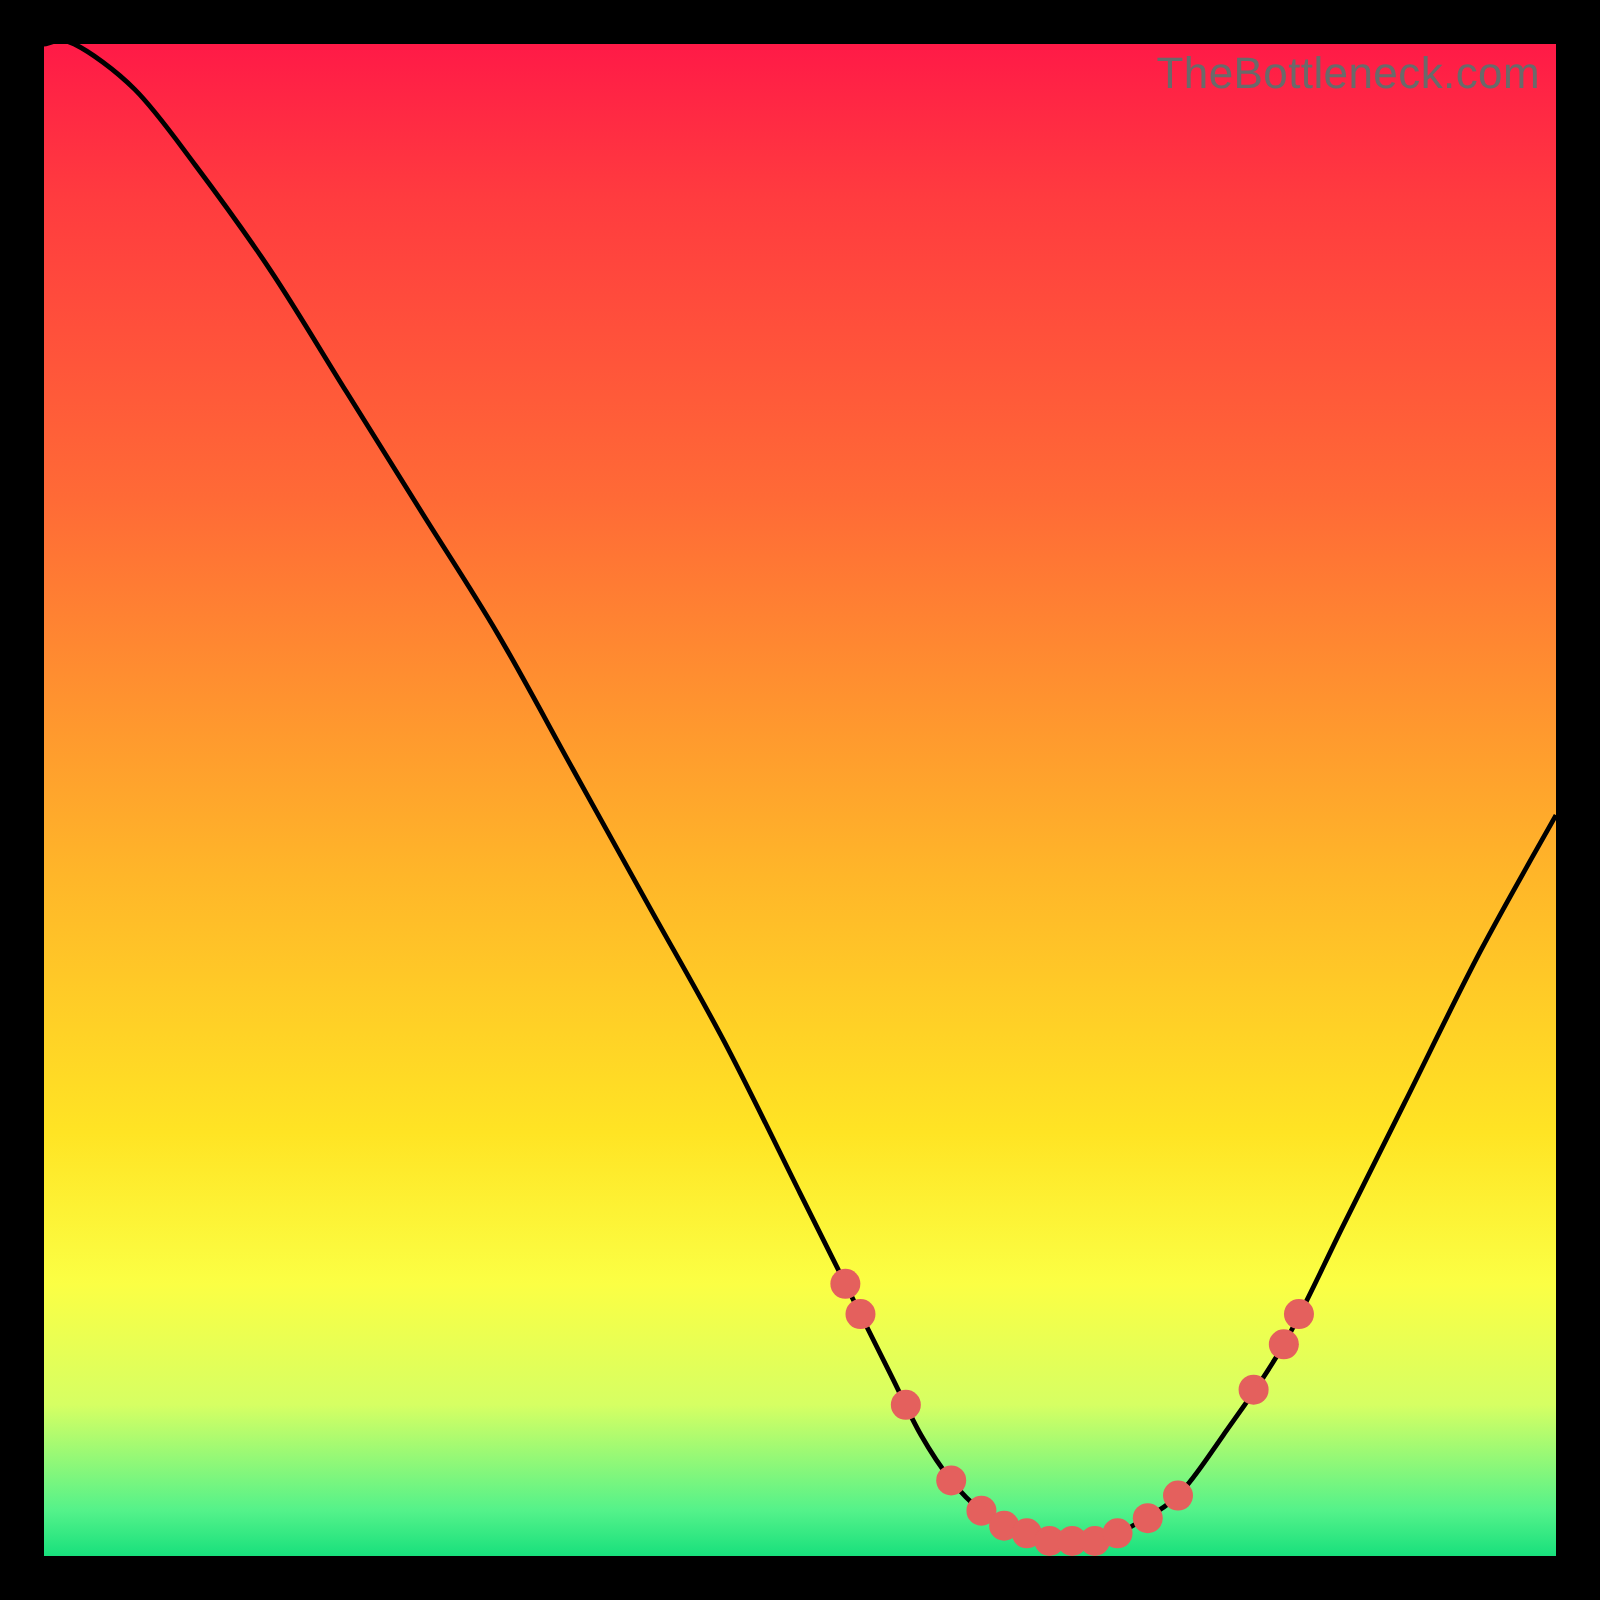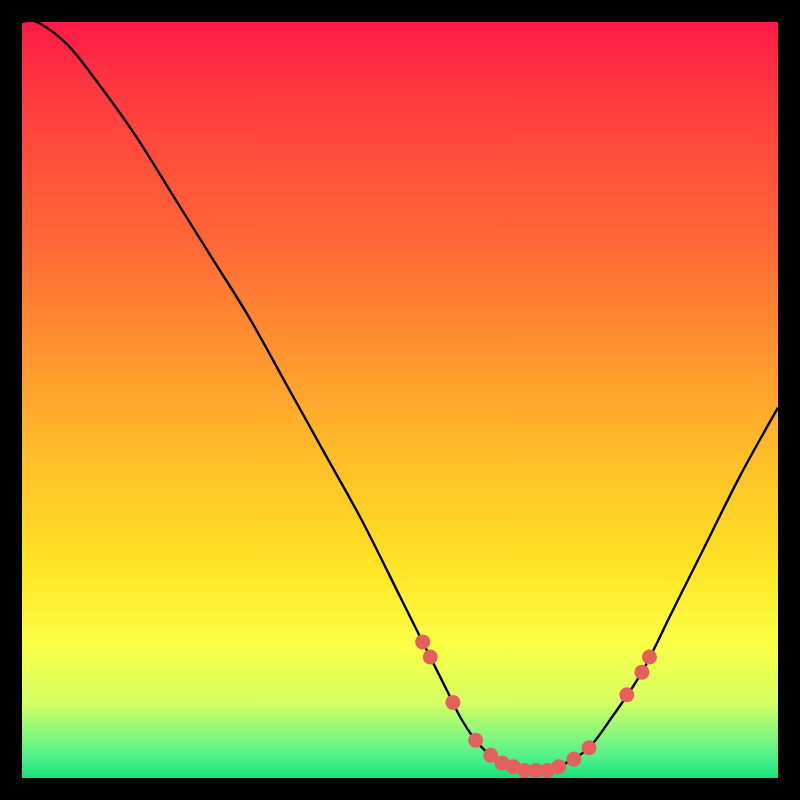--- a/index.html
+++ b/index.html
@@ -56,20 +56,21 @@
     width: 756px;
     height: 756px;
     overflow: visible;
   }
 </style>
 </head>
 <body>
 
 <div class="frame">
   <div class="plot">
+    <div class="attribution">TheBottleneck.com</div>
     <svg class="curve" viewBox="0 0 756 756" preserveAspectRatio="none">
       <path id="curve-path" fill="none" stroke="#000000" stroke-width="2.4" d="M 0 0 C 2.52 0, 7.560000000000001 -3.7800000000000105, 15.120000000000001 0 C 22.68 3.7800000000000105, 35.28 12.60000000000006, 45.36 22.680000000000064 C 55.44 32.76000000000007, 64.26 45.360000000000035, 75.60000000000001 60.48000000000002 C 86.94000000000001 75.60000000000001, 100.79999999999998 94.49999999999999, 113.39999999999999 113.39999999999998 C 126 132.29999999999998, 138.60000000000002 153.72, 151.20000000000002 173.88 C 163.8 194.04, 176.4 214.20000000000002, 189 234.36 C 201.6 254.52, 214.2 273.42, 226.79999999999998 294.84000000000003 C 239.39999999999998 316.26000000000005, 251.99999999999994 340.2, 264.59999999999997 362.88 C 277.2 385.56, 289.8 408.24, 302.40000000000003 430.92 C 315.00000000000006 453.6, 327.6 475.02, 340.2 498.96 C 352.79999999999995 522.9, 367.92 554.4, 378 574.56 C 388.08 594.7199999999999, 393.12 604.8000000000001, 400.68 619.9200000000001 C 408.24 635.0400000000001, 417.06 652.68, 423.36 665.28 C 429.66 677.88, 433.43999999999994 686.6999999999999, 438.47999999999996 695.52 C 443.52 704.34, 448.55999999999995 711.9000000000001, 453.59999999999997 718.2 C 458.64 724.5, 463.67999999999995 729.5400000000001, 468.71999999999997 733.32 C 473.76 737.1, 478.8 738.36, 483.84000000000003 740.88 C 488.88000000000005 743.4, 493.92 747.1800000000001, 498.96000000000004 748.44 C 504.00000000000006 749.7, 509.0400000000001 748.44, 514.08 748.44 C 519.12 748.44, 524.16 749.7, 529.1999999999999 748.44 C 534.2399999999999 747.1800000000001, 538.02 744.66, 544.3199999999999 740.88 C 550.6199999999999 737.1, 559.4399999999999 733.3199999999999, 567 725.76 C 574.5600000000001 718.2, 580.8600000000001 708.12, 589.6800000000001 695.52 C 598.5 682.92, 609.8399999999999 667.8, 619.92 650.16 C 630 632.52, 640.0799999999999 609.84, 650.16 589.6800000000001 C 660.24 569.5200000000001, 669.06 551.8800000000001, 680.4 529.2 C 691.74 506.52000000000004, 705.5999999999999 477.53999999999996, 718.1999999999999 453.59999999999997 C 730.8 429.65999999999997, 749.7 396.9, 756 385.56"></path>
       <g id="dots">
           <circle cx="400.68" cy="619.9200000000001" r="7.5" fill="#e4605d"></circle>
           <circle cx="408.24" cy="635.04" r="7.5" fill="#e4605d"></circle>
           <circle cx="430.91999999999996" cy="680.4" r="7.5" fill="#e4605d"></circle>
           <circle cx="453.59999999999997" cy="718.2" r="7.5" fill="#e4605d"></circle>
           <circle cx="468.71999999999997" cy="733.32" r="7.5" fill="#e4605d"></circle>
           <circle cx="480.06" cy="740.88" r="7.5" fill="#e4605d"></circle>
           <circle cx="491.40000000000003" cy="744.66" r="7.5" fill="#e4605d"></circle>

